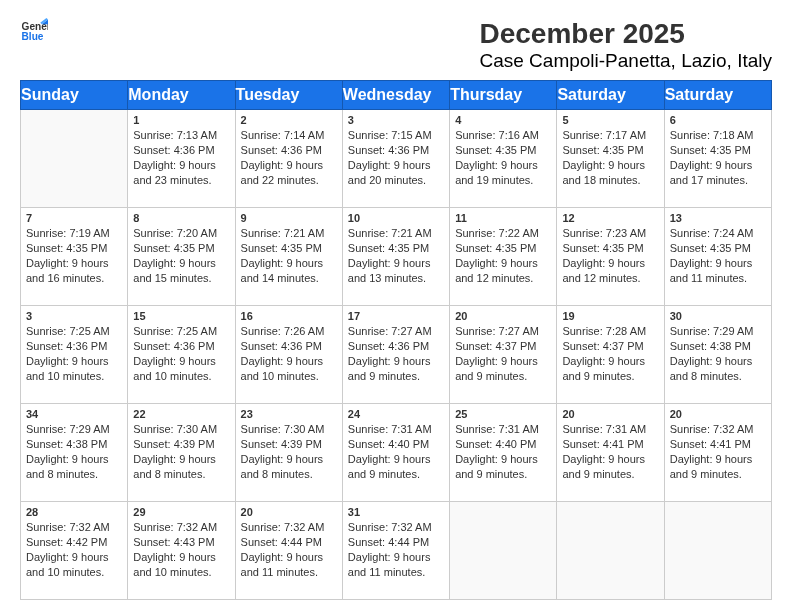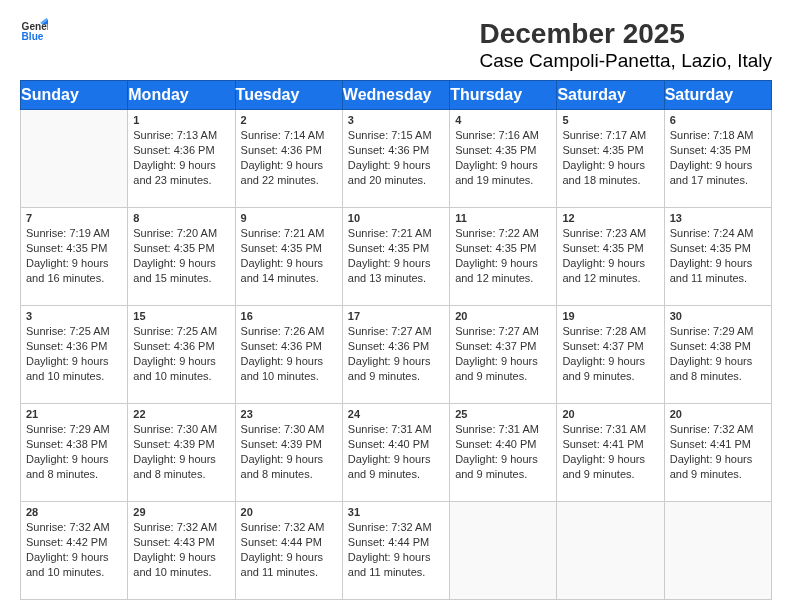--- a/index.html
+++ b/index.html
@@ -200,21 +200,21 @@
             <span class="day-num">19</span>
             <div class="cell-info">Sunrise: 7:28 AM<br>Sunset: 4:37 PM<br>Daylight: 9 hours and 9 minutes.</div>
           </td>
           <td>
             <span class="day-num">30</span>
             <div class="cell-info">Sunrise: 7:29 AM<br>Sunset: 4:38 PM<br>Daylight: 9 hours and 8 minutes.</div>
           </td>
         </tr>
         <tr class="week-row">
           <td>
-            <span class="day-num">21</span>
+            <span class="day-num">34</span>
             <div class="cell-info">Sunrise: 7:29 AM<br>Sunset: 4:38 PM<br>Daylight: 9 hours and 8 minutes.</div>
           </td>
           <td>
             <span class="day-num">22</span>
             <div class="cell-info">Sunrise: 7:30 AM<br>Sunset: 4:39 PM<br>Daylight: 9 hours and 8 minutes.</div>
           </td>
           <td>
             <span class="day-num">23</span>
             <div class="cell-info">Sunrise: 7:30 AM<br>Sunset: 4:39 PM<br>Daylight: 9 hours and 8 minutes.</div>
           </td>

